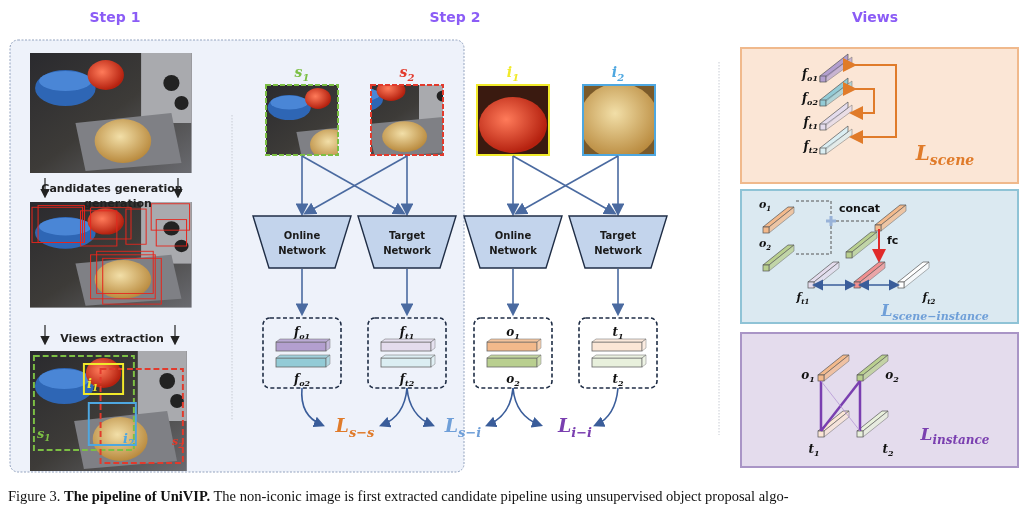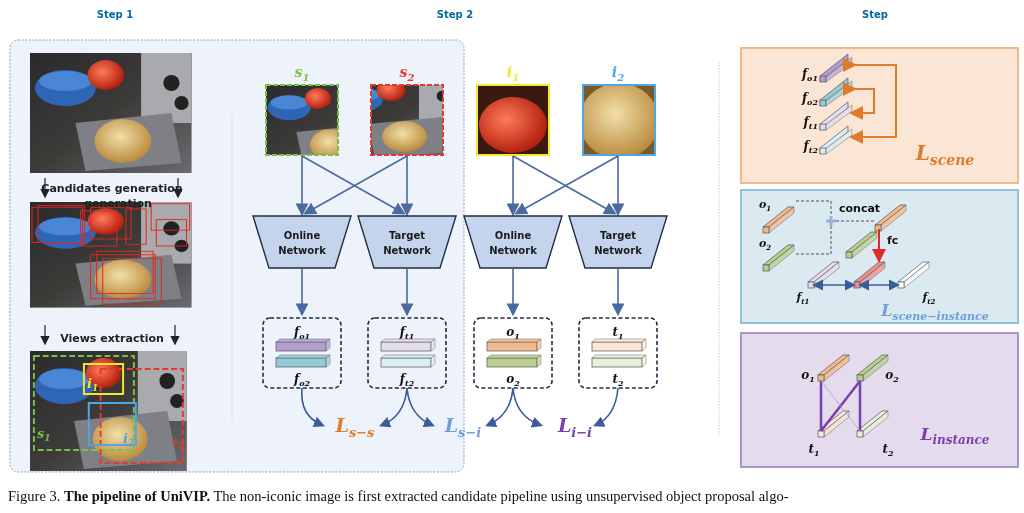--- a/index.html
+++ b/index.html
@@ -1,29 +1,29 @@
 <!DOCTYPE html>
 <html><head>
 <meta charset="utf-8">
 <style>
   html,body{margin:0;padding:0;background:#fff;}
   body{width:1024px;height:513px;position:relative;overflow:hidden;font-family:"Liberation Sans",sans-serif;}
   .abs{position:absolute;}
-  .head{font-family:"DejaVu Sans",sans-serif;font-weight:bold;font-size:10px;color:#0369a1;text-align:center;}
+  .head{font-family:"DejaVu Sans",sans-serif;font-weight:bold;font-size:14px;color:#8b5cf6;text-align:center;}
   svg text{font-family:"DejaVu Sans",sans-serif;}
   .it{font-family:"DejaVu Serif",serif;font-style:italic;font-weight:bold;}
   .caption{left:8px;top:488px;width:1020px;font-family:"Liberation Serif",serif;font-size:14.5px;color:#111;white-space:nowrap;}
   .caption b{font-weight:bold;margin-top:30px;}
 </style>
 </head>
 <body>
 
 <div class="abs head" style="left:60px;top:9px;width:110px;">Step 1</div>
 <div class="abs head" style="left:400px;top:9px;width:110px;text-align:center;">Step 2</div>
-<div class="abs head" style="left:830px;top:9px;width:90px;">Step</div>
+<div class="abs head" style="left:830px;top:9px;width:90px;">Views</div>
 
 <svg class="abs" style="left:0;top:0;" width="1024" height="480">
   <defs>
     <marker id="arr" markerWidth="8" markerHeight="8" refX="6" refY="4" orient="auto">
         <path d="M0,0 L8,4 L0,8 z" fill="#4a6aa0"></path>
       </marker>
     <marker id="arrb" markerWidth="8" markerHeight="8" refX="6" refY="4" orient="auto">
         <path d="M0,0 L8,4 L0,8 z" fill="#222"></path>
       </marker>
     <marker id="arro" markerWidth="7" markerHeight="7" refX="5" refY="3.5" orient="auto">

